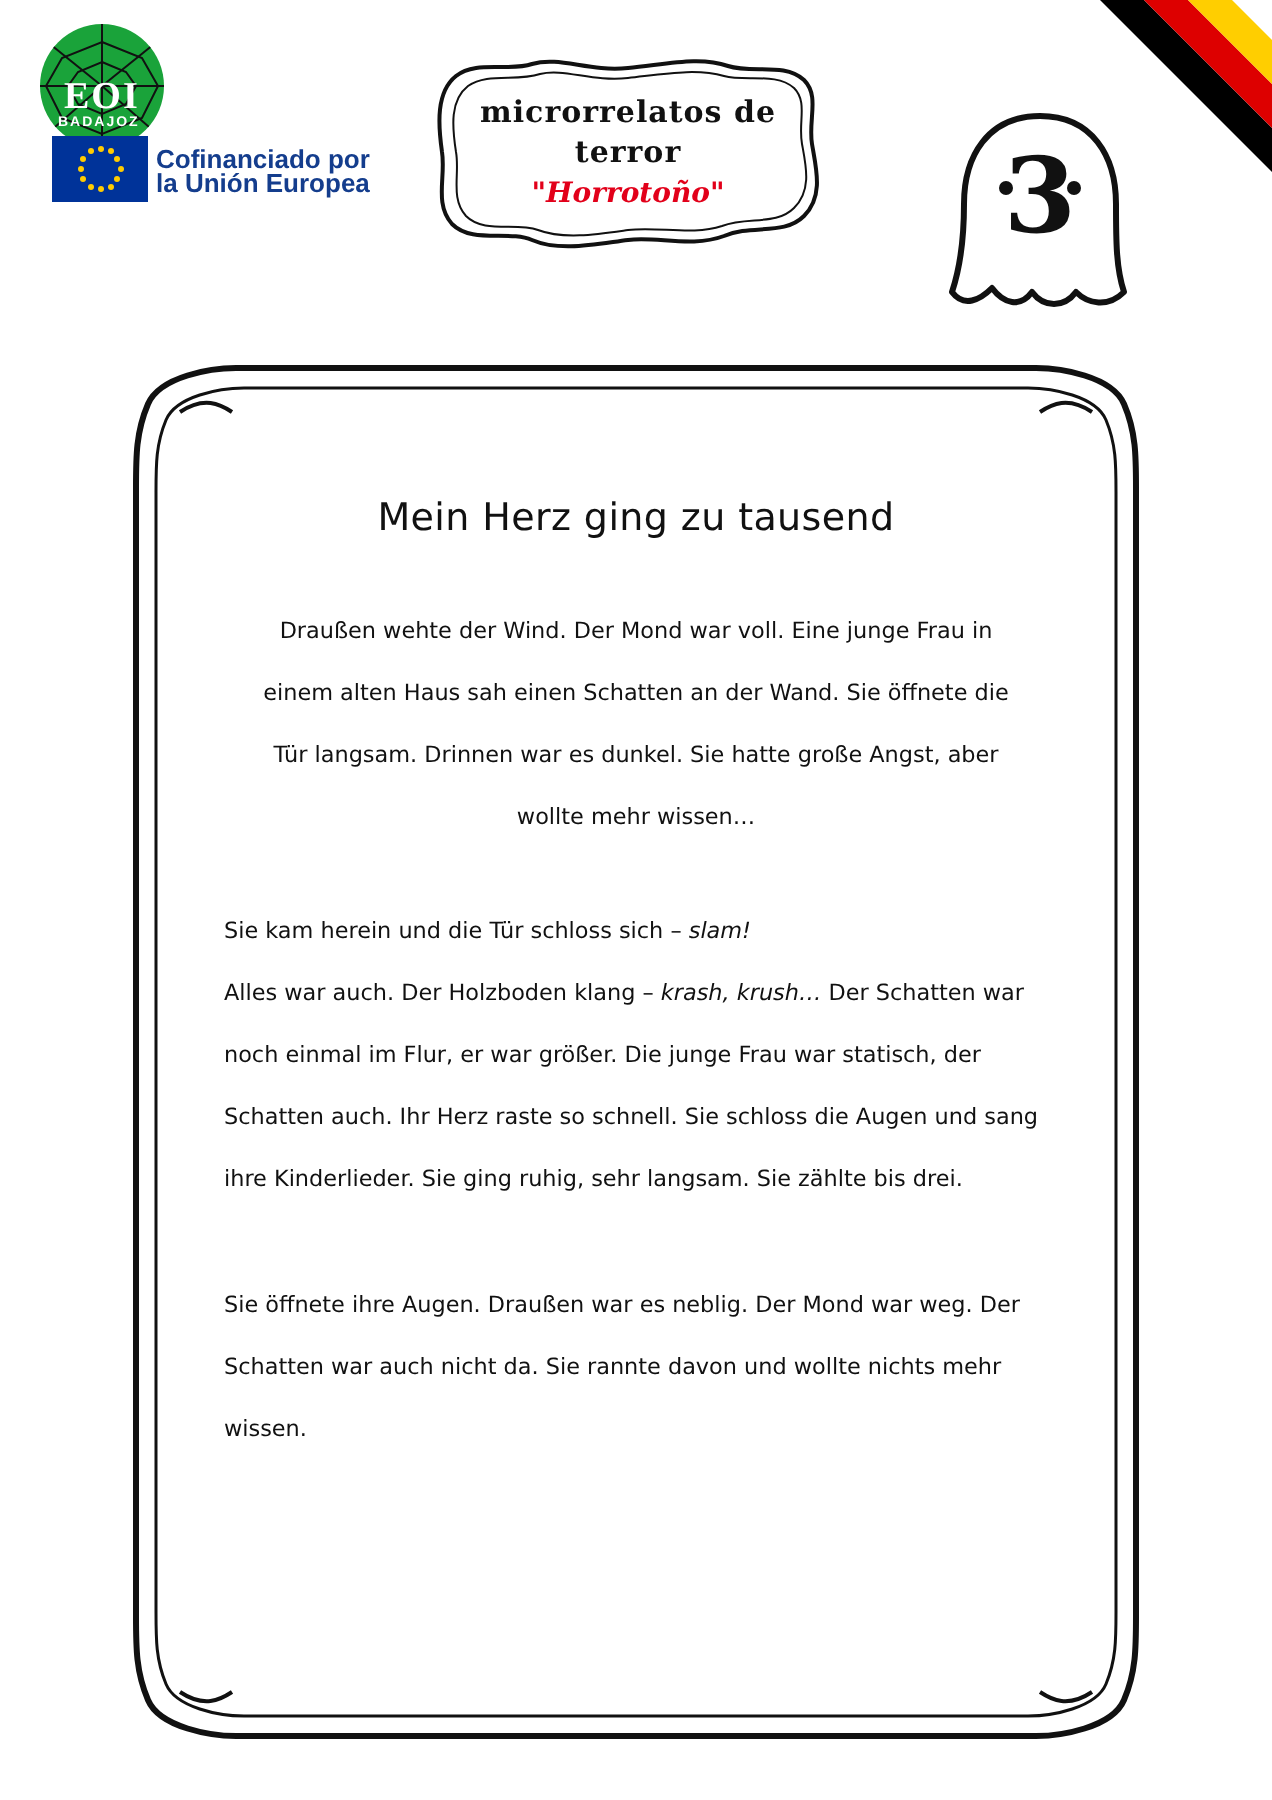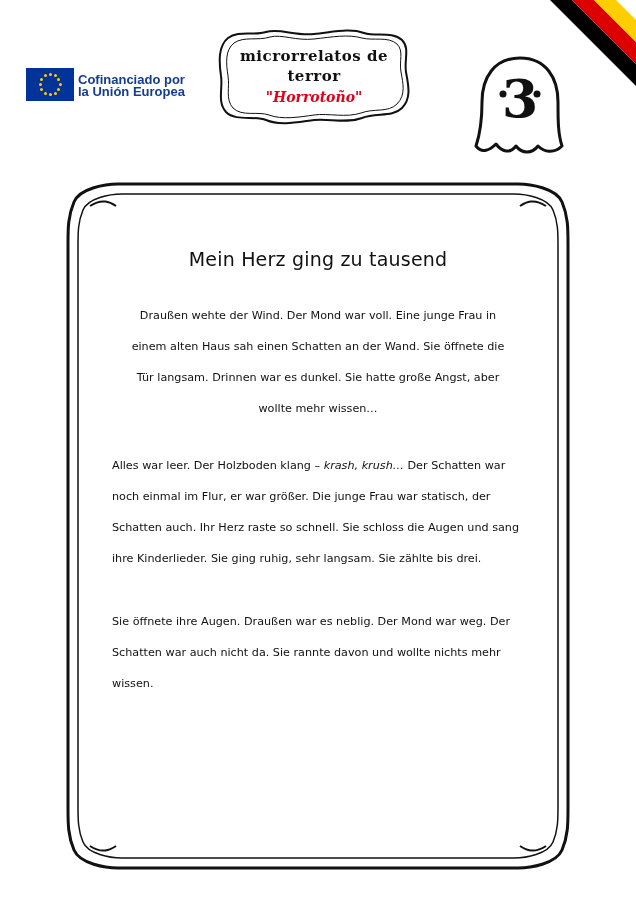--- a/index.html
+++ b/index.html
@@ -197,20 +197,38 @@
   }
   .para-gap { height: 32px; }
   em { font-style: italic; }
 </style>
 </head>
 <body>
 
 <div class="header">
 
   <div class="logo-block">
+    <div class="logo-circle">
+      <svg class="web" viewBox="0 0 62 62">
+        <g stroke="#111" stroke-width="1" fill="none">
+          <line x1="31" y1="31" x2="31" y2="-2"></line>
+          <line x1="31" y1="31" x2="62" y2="6"></line>
+          <line x1="31" y1="31" x2="66" y2="31"></line>
+          <line x1="31" y1="31" x2="62" y2="58"></line>
+          <line x1="31" y1="31" x2="31" y2="66"></line>
+          <line x1="31" y1="31" x2="0" y2="58"></line>
+          <line x1="31" y1="31" x2="-4" y2="31"></line>
+          <line x1="31" y1="31" x2="0" y2="6"></line>
+          <path d="M31 19 L43 24 L48 31 L43 40 L31 45 L19 40 L14 31 L19 24 Z"></path>
+          <path d="M31 9 L51 17 L59 31 L51 47 L31 55 L11 47 L3 31 L11 17 Z"></path>
+        </g>
+      </svg>
+      <div class="logo-eoi-text">EOI</div>
+      <div class="logo-badajoz-text">BADAJOZ</div>
+    </div>
 
 
     <div class="eu-flag">
         <div class="star" style="left: 22.5px; top: 5px;"></div>
         <div class="star" style="left: 27.5px; top: 6.33975px;"></div>
         <div class="star" style="left: 31.1603px; top: 10px;"></div>
         <div class="star" style="left: 32.5px; top: 15px;"></div>
         <div class="star" style="left: 31.1603px; top: 20px;"></div>
         <div class="star" style="left: 27.5px; top: 23.6603px;"></div>
         <div class="star" style="left: 22.5px; top: 25px;"></div>
@@ -274,23 +292,26 @@
     <path d="M486,30 C474,22 466,26 460,30" fill="none" stroke="#111" stroke-width="2"></path>
     <path d="M30,670 C42,678 50,674 56,670" fill="none" stroke="#111" stroke-width="2"></path>
     <path d="M486,670 C474,678 466,674 460,670" fill="none" stroke="#111" stroke-width="2"></path>
   </svg>
 
   <div class="content">
     <div class="story-title">Mein Herz ging zu tausend</div>
 
     <div class="para para-intro">Draußen wehte der Wind. Der Mond war voll. Eine junge Frau in einem alten Haus sah einen Schatten an der Wand. Sie öffnete die Tür langsam. Drinnen war es dunkel. Sie hatte große Angst, aber wollte mehr wissen…</div>
 
-
     <div class="para para-body">
-      <span>Alles war leer. Der Holzboden klang – </span><em>krash, krush…</em><span> Der Schatten war noch einmal im Flur, er war größer. Die junge Frau war statisch, der Schatten auch. Ihr Herz raste so schnell. Sie schloss die Augen und sang ihre Kinderlieder. Sie ging ruhig, sehr langsam. Sie zählte bis drei.</span>
+      <span>Sie kam herein und die Tür schloss sich – </span><em>slam!</em>
+    </div>
+
+    <div class="para para-body">
+      <span>Alles war auch. Der Holzboden klang – </span><em>krash, krush…</em><span> Der Schatten war noch einmal im Flur, er war größer. Die junge Frau war statisch, der Schatten auch. Ihr Herz raste so schnell. Sie schloss die Augen und sang ihre Kinderlieder. Sie ging ruhig, sehr langsam. Sie zählte bis drei.</span>
     </div>
 
     <div class="para-gap"></div>
 
     <div class="para para-body">
       <span>Sie öffnete ihre Augen. Draußen war es neblig. Der Mond war weg. Der Schatten war auch nicht da. Sie rannte davon und wollte nichts mehr wissen.</span>
     </div>
   </div>
 </div>
 

